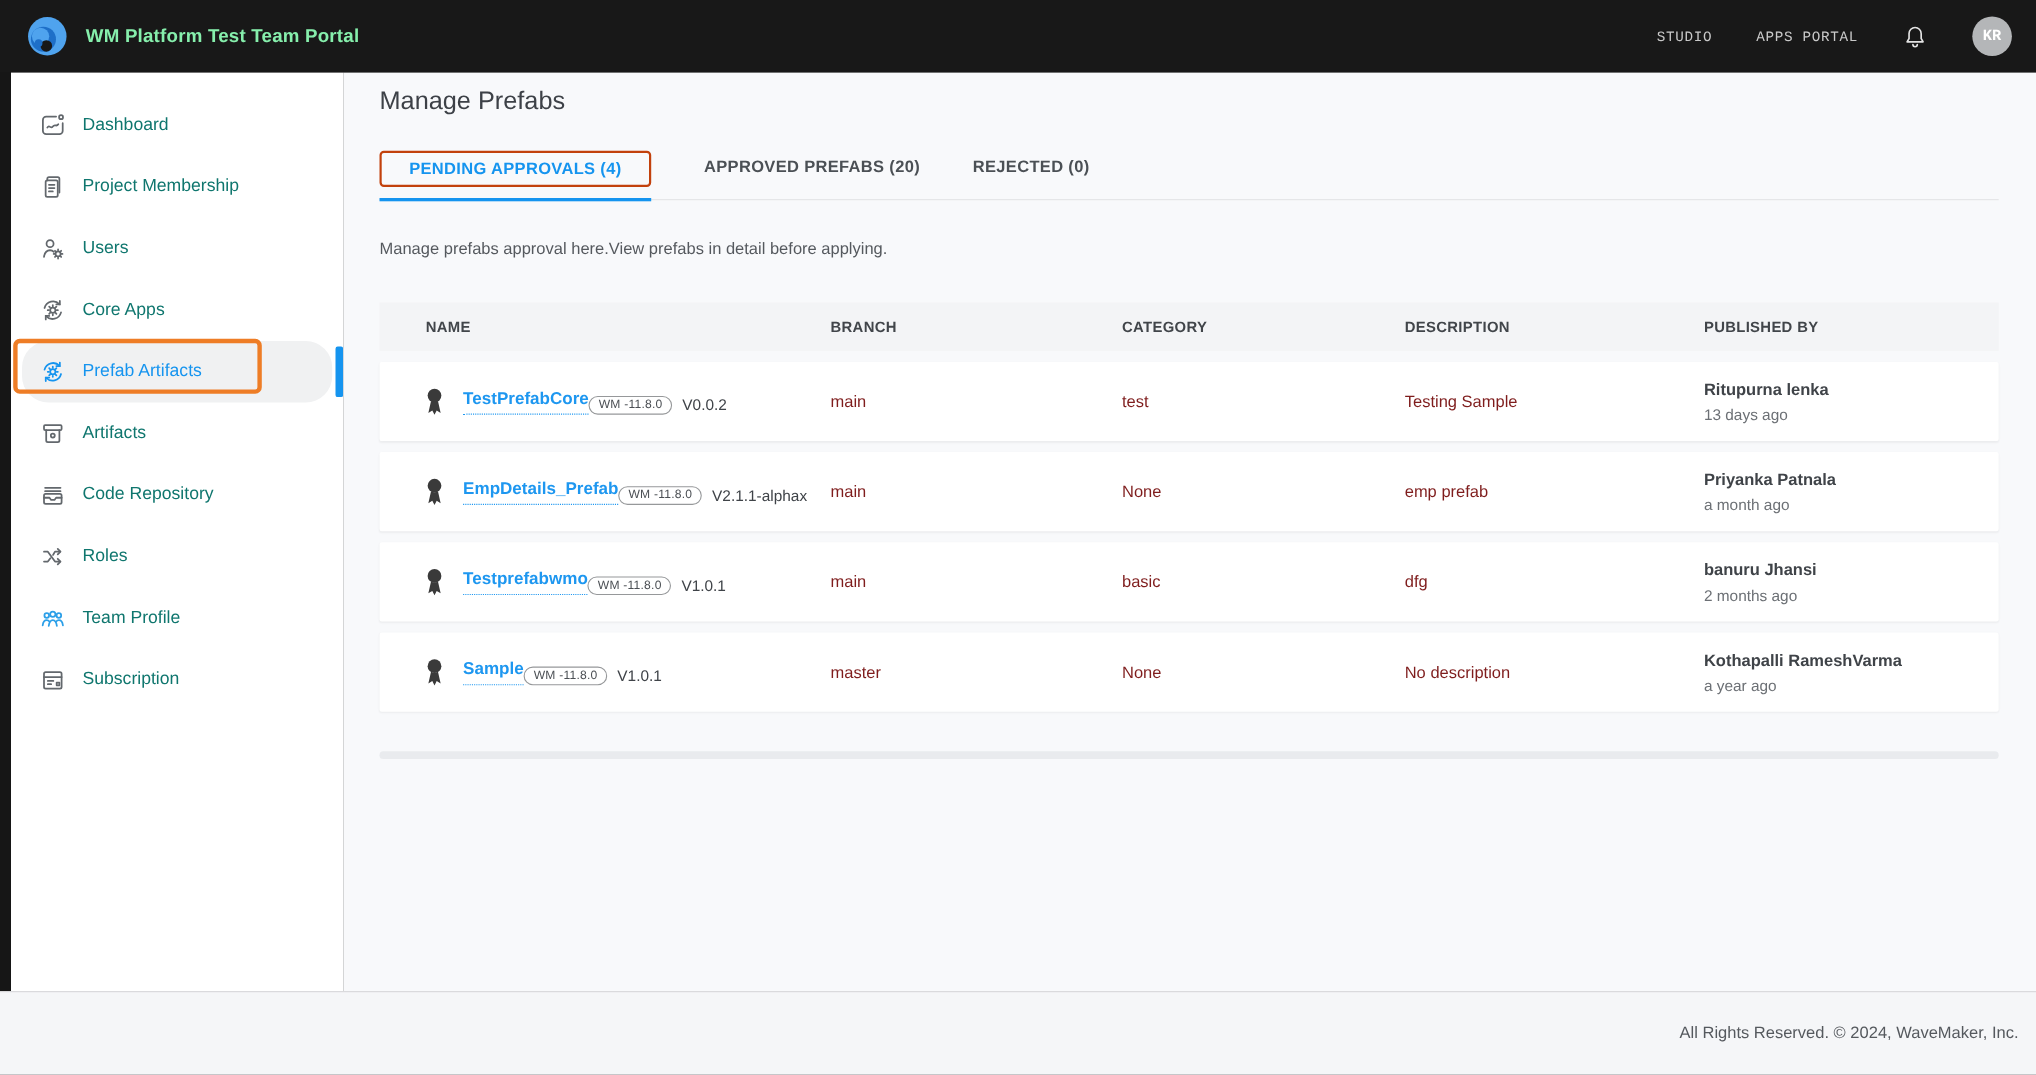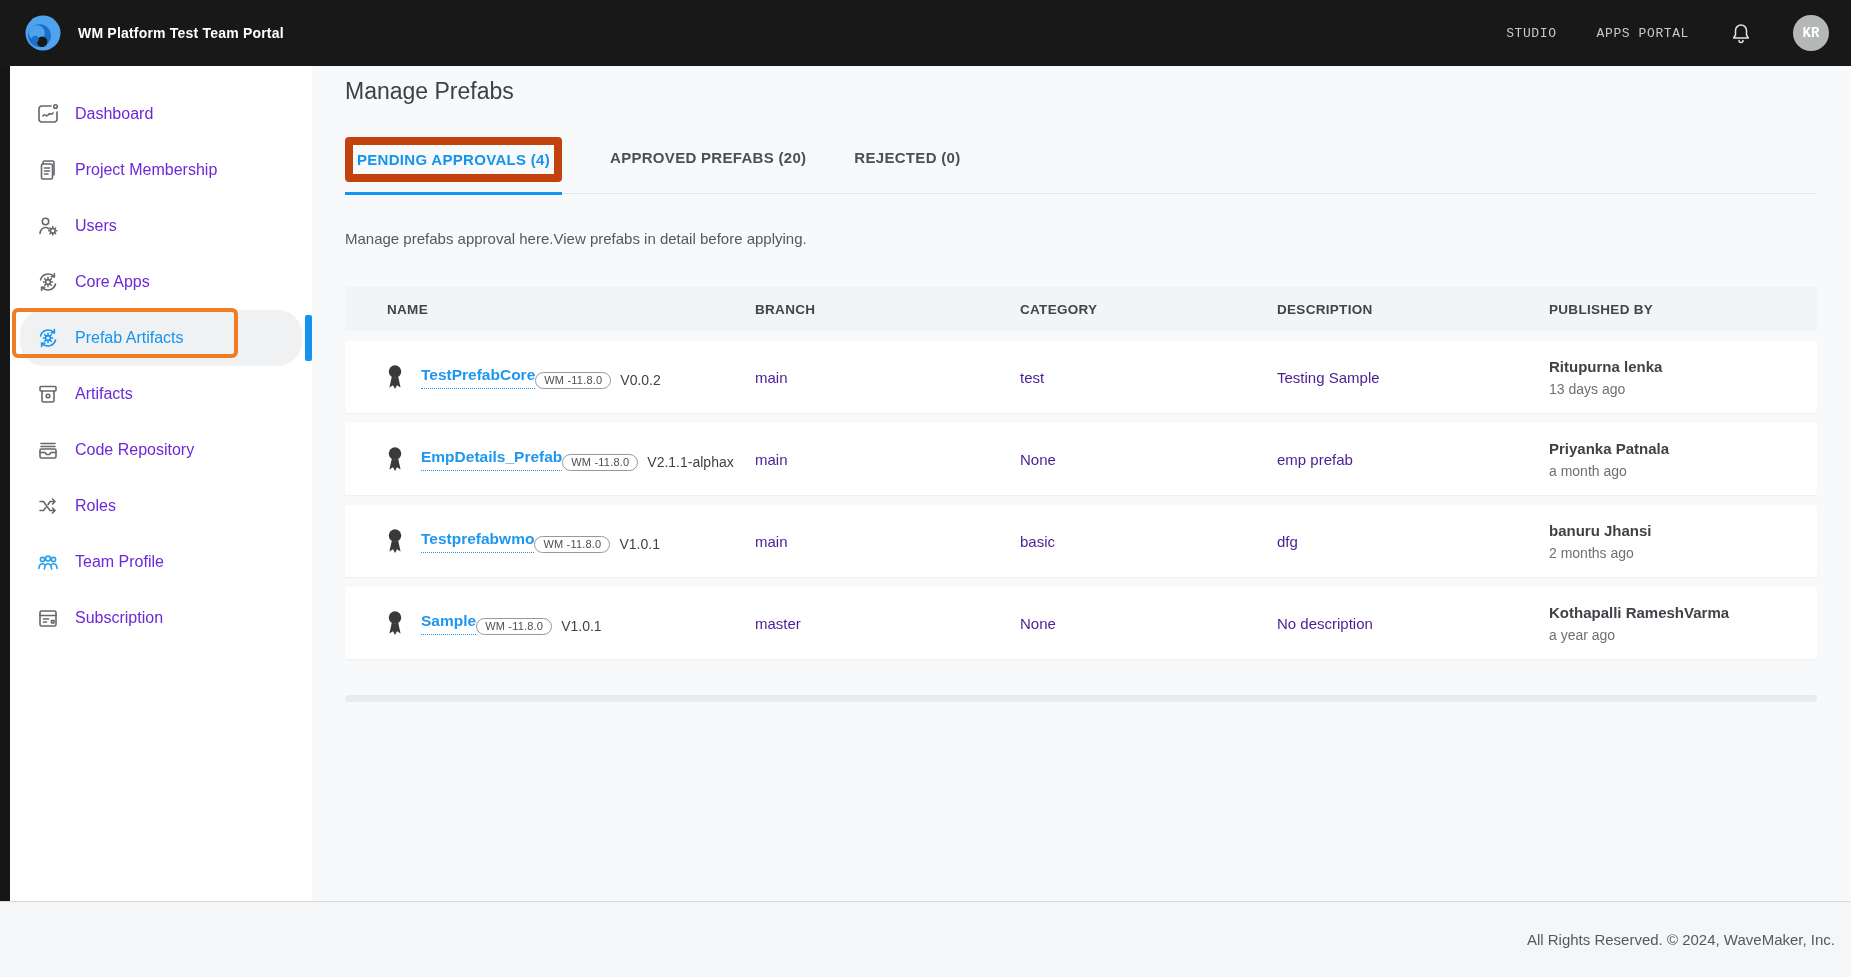--- a/index.html
+++ b/index.html
@@ -11,39 +11,39 @@
     overflow: hidden;
     color: #4c5156;
   }
 
   
   .app-header {
     position:absolute; left:0; top:0; width:1851px; height:66px;
     background:#181818; display:flex; align-items:center; padding:0 22px;
   }
   .logo-wrap { width:42px; height:42px; margin-right:14px; flex:none; }
-  .app-title { color:#ffffff; font-size:14px; font-weight:bold; letter-spacing:.2px;text-align:center; }
+  .app-title { color:#86efac; font-size:17px; font-weight:bold; letter-spacing:.2px;text-align:center; }
   .header-right { margin-left:auto; display:flex; align-items:center; gap:40px;font-family:Liberation Mono, monospace; }
   .header-link { color:#c9c9c9; font-size:13px; letter-spacing:.6px; cursor:pointer; }
   .bell-wrap { width:24px; height:24px; cursor:pointer; }
   .avatar {
     width:36px; height:36px; border-radius:50%; background:#b4b6b8;
     color:#ffffff; font-size:14px; font-weight:bold;
     display:flex; align-items:center; justify-content:center; cursor:pointer;
   }
 
   
   .sidebar {
     position:absolute; left:10px; top:66px; width:302px; bottom:66px;
     background:#ffffff; padding-top:20px;
   }
   .side-item {
     position:relative; height:56px; margin:0 10px; padding-left:16px;
     display:flex; align-items:center; gap:15px;
-    font-size:16px; color:#6d28d9; cursor:pointer; border-radius:24px;
+    font-size:16px; color:#0f766e; cursor:pointer; border-radius:24px;
   }
   .side-item .icon { width:24px; height:24px; color:#63686d; flex:none; }
   .side-item.active { background:#f0f1f2; color:#1594ef; }
   .side-item.active .icon { color:#1594ef; }
   .side-item .icon.blue-icon { color:#2b9fe8; }
   .active-bar {
     position:absolute; right:0; top:249px; width:7px; height:46px;
     background:#1594ef; border-radius:2px;
   }
   .side-annotation {
@@ -61,22 +61,22 @@
   .tabs {
     margin-top:22px; width:1472px; display:flex; align-items:center; gap:48px;
     border-bottom:1px solid #e3e4e6;
   }
   .tab {
     font-size:15px; font-weight:bold; letter-spacing:.3px; color:#4b5055;
     padding:10px 0 16px; cursor:pointer;
   }
   .tab.active { color:#1594ef; border-bottom:3px solid #1594ef; margin-bottom:-2px; padding-bottom:10px; }
   .tab-annotation {
-    display:inline-block; border:8px solid #c2410c; border-radius:4px;
-    padding:6px 4px;
+    display:inline-block; border:2px solid #c2410c; border-radius:4px;
+    padding:6px 25px;
   }
 
   .page-desc { margin-top:36px; font-size:15px; color:#55595e; }
 
   .prefab-table { width:1472px; margin-top:40px; }
   .t-head, .t-row {
     display:grid; grid-template-columns:410px 265px 257px 272px 1fr;
     align-items:center;
   }
   .t-head {
@@ -94,21 +94,21 @@
   .prefab-link {
     font-size:15.5px; font-weight:bold; color:#1e97f0; text-decoration:none;
     border-bottom:1.5px dotted #1e97f0; width:fit-content; cursor:pointer;
   }
   .name-meta { display:flex; align-items:center; gap:9px; margin-top:6px; }
   .wm-chip {
     border:1px solid #96989a; border-radius:9px; padding:1px 8px 2px;
     font-size:11px; color:#4b4f54; letter-spacing:.2px;
   }
   .version { font-size:14px; color:#3f4348; }
-  .cell-plain { font-size:15px; color:#4c1d95; }
+  .cell-plain { font-size:15px; color:#7f1d1d; }
   .pub-name { font-size:15px; font-weight:bold; color:#3f4348; }
   .pub-date { font-size:14px; color:#6c7075; margin-top:6px; }
 
   .end-divider {
     width:1472px; height:7px; margin-top:36px;
     background:#e9ebee; border-radius:4px;
   }
 
   
   .app-footer {

